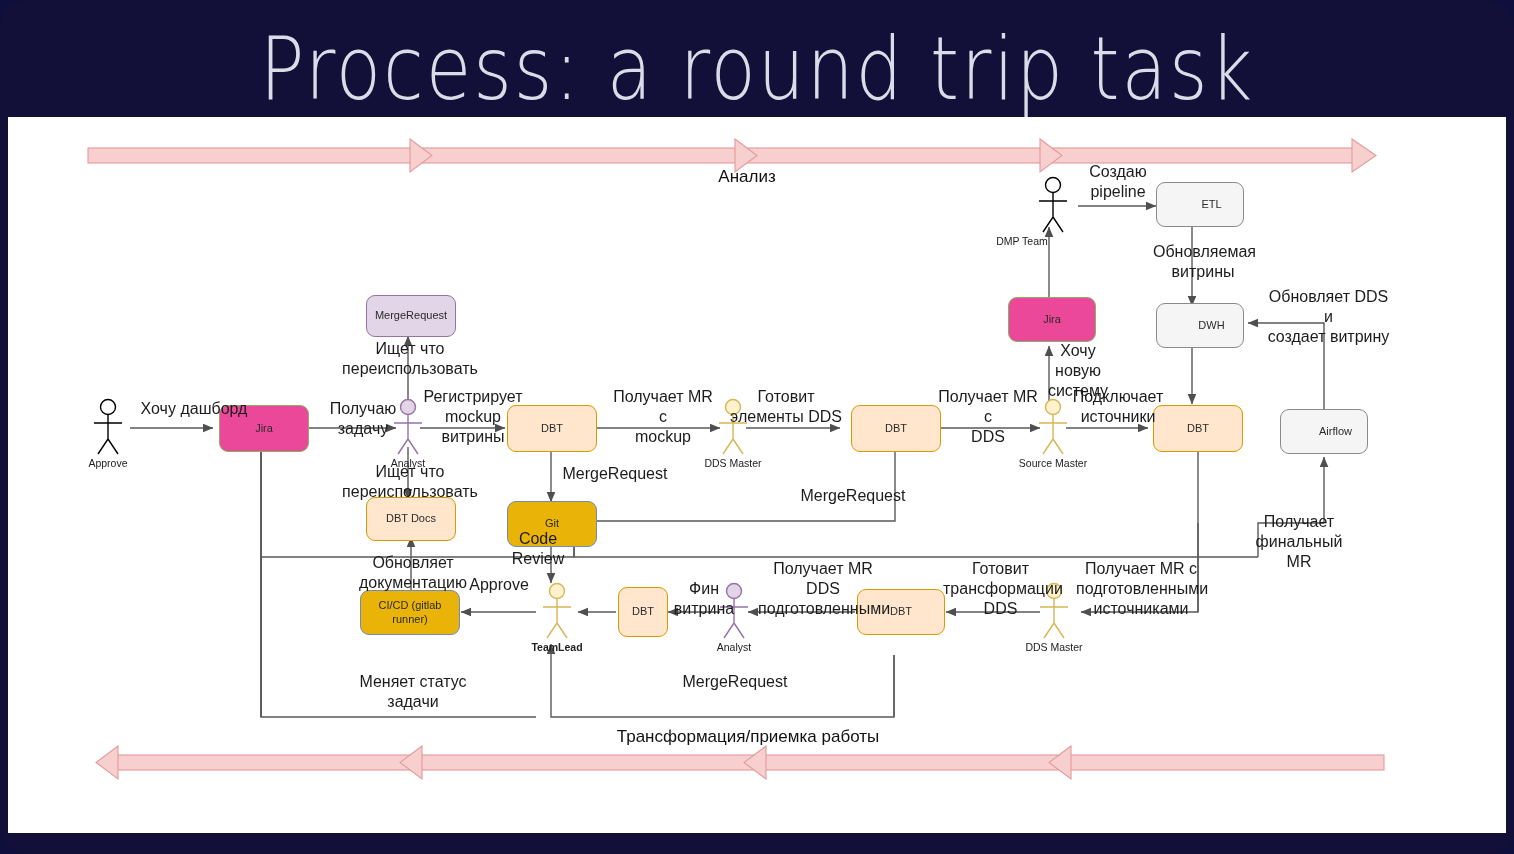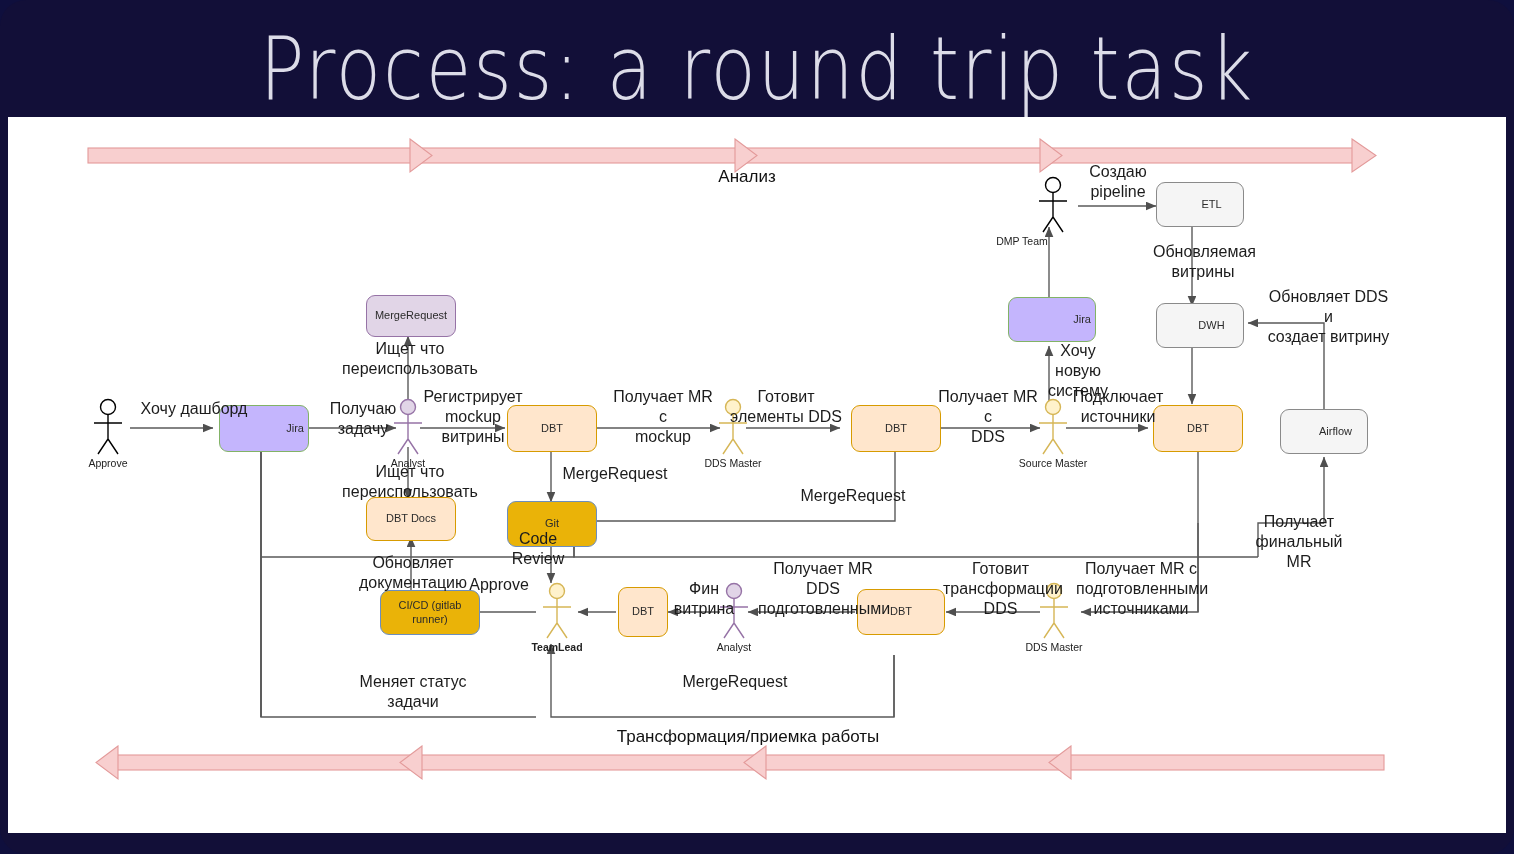--- a/index.html
+++ b/index.html
@@ -6,21 +6,21 @@
   body{font-family:"Liberation Sans","DejaVu Sans",sans-serif;}
   #slide{position:relative;width:1514px;height:854px;background:#120f38;overflow:hidden;border-radius:26px;}
   #title{position:absolute;left:0;top:18px;width:1514px;text-align:center;
          font-family:"DejaVu Sans","Liberation Sans",sans-serif;
          font-size:74px;color:#dcdce8;letter-spacing:2px;font-weight:300;
          transform:scaleY(1.18);transform-origin:top center;}
   #canvas{position:absolute;left:8px;top:117px;width:1498px;height:716px;background:#ffffff;}
   svg.layer{position:absolute;left:0;top:0;width:1498px;height:716px;overflow:visible;}
   .node{position:absolute;border-radius:9px;display:flex;align-items:center;justify-content:center;
         text-align:center;font-size:11px;color:#2b2b2b;line-height:1.25;box-sizing:border-box;padding:2px 4px;}
-  .n-green{background:#c4b5fd;border:1.3px solid #82b366;justify-content:flex-end;}
+  .n-green{background:#ec4899;border:1.3px solid #82b366;}
   .n-orange{background:#ffe6cc;border:1.3px solid #d79b00;}
   .n-blue{background:#eab308;border:1.3px solid #6c8ebf;}
   .n-gray{background:#f5f5f5;border:1.3px solid #8a8a8a;padding-left:27px;}
   .n-purple{background:#e1d5e7;border:1.3px solid #9673a6;}
   .actor-label{position:absolute;font-size:10.5px;color:#222;text-align:center;white-space:nowrap;}
   .edgelabel{position:absolute;font-size:16px;color:#1c1c1c;text-align:center;line-height:1.25;white-space:pre-line;}
   .bandlabel{position:absolute;font-size:17px;color:#111;text-align:center;white-space:nowrap;}
 </style>
 </head>
 <body>
@@ -219,21 +219,21 @@
       </div>
 
     <div class="node n-orange" style="left:358px;top:380px;width:90px;height:44px;">
       <span>DBT Docs</span>
       </div>
 
     <div class="node n-blue" style="left:499px;top:384px;width:90px;height:46px;">
       <span>Git</span>
       </div>
 
-    <div class="node n-blue" style="left:352px;top:473px;width:100px;height:45px;margin-left:20px;">
+    <div class="node n-blue" style="left:352px;top:473px;width:100px;height:45px;">
       <span>CI/CD (gitlab runner)</span>
       </div>
 
     <div class="node n-orange" style="left:610px;top:470px;width:50px;height:50px;">
       <span>DBT</span>
       </div>
 
     <div class="node n-orange" style="left:849px;top:472px;width:88px;height:46px;">
       <span>DBT</span>
       </div>

